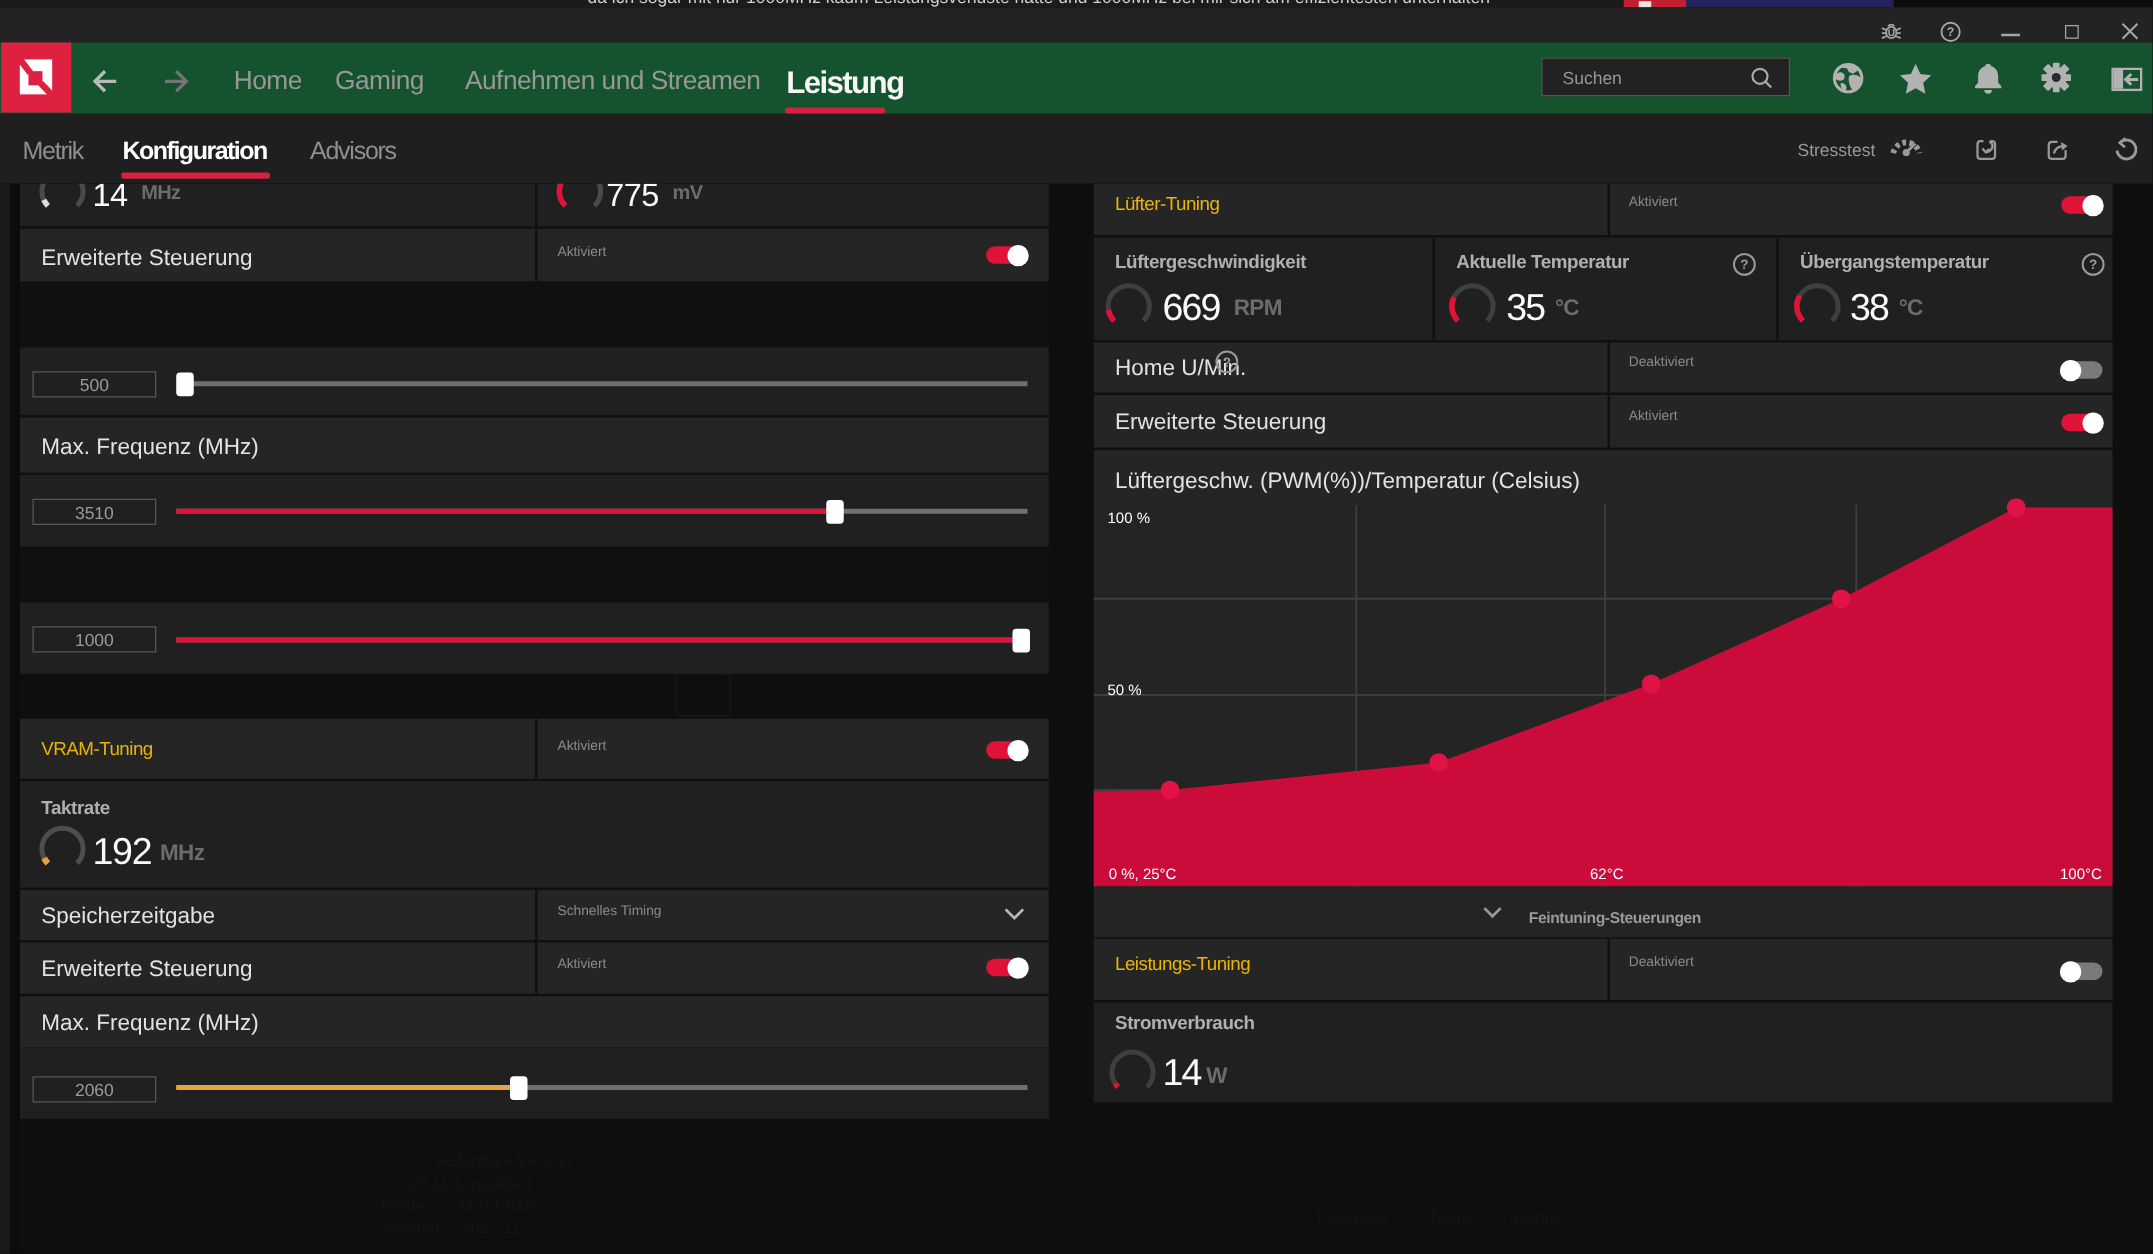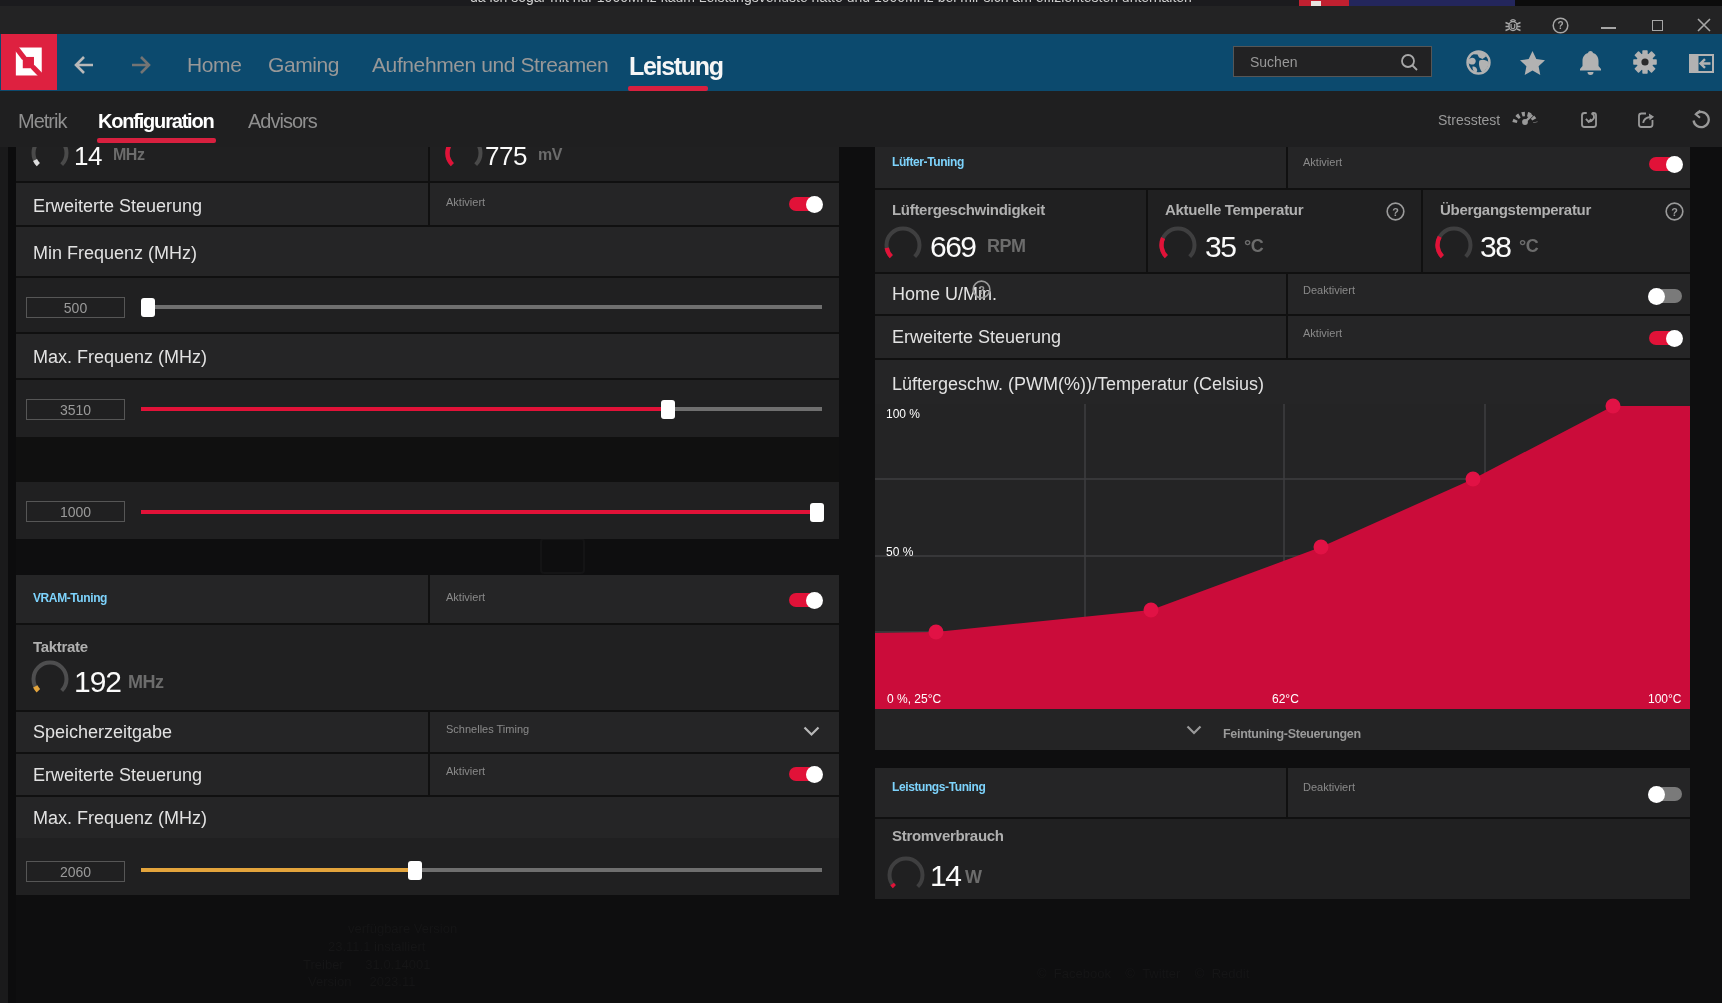--- a/index.html
+++ b/index.html
@@ -1,18 +1,18 @@
 <!DOCTYPE html>
 <html><head><meta charset="utf-8"><style>
 *{margin:0;padding:0;box-sizing:border-box}
 html,body{width:1722px;height:1003px;background:#0f0f10;overflow:hidden;font-family:"Liberation Sans",sans-serif}
 .abs{position:absolute}
 .lbl{font-size:18px;color:#e2e2e2}
 .val{font-size:11px;color:#8a8a8a}
-.hdr{font-size:12px;font-weight:bold;color:#7dd3fc;letter-spacing:-0.4px}
+.hdr{font-size:15px;font-weight:normal;color:#eab308;letter-spacing:-0.4px}
 .stitle{font-size:15px;font-weight:bold;color:#b0b0b0;letter-spacing:-0.3px}
 .num{font-size:30px;color:#fafafa;letter-spacing:-1.5px}
 .unit{font-size:18px;font-weight:bold;color:#6c6c6c;letter-spacing:-0.5px}
 .tg{position:absolute;width:33px;height:14px;border-radius:7px}
 .tg.on{background:#e11238}
 .tg.off{background:#7a7a7a}
 .tg i{position:absolute;width:17px;height:17px;border-radius:50%;background:#fff;top:-1.5px}
 .tg.on i{right:-1px}
 .tg.off i{left:-1px}
 .vsep{position:absolute;width:2px;background:#101010}
@@ -46,21 +46,21 @@
 <circle cx="8.5" cy="8.5" r="7.3" stroke="#a6a6a6" stroke-width="1.5"></circle>
 <text x="8.5" y="12" font-size="10" fill="#a6a6a6" text-anchor="middle" font-weight="bold">?</text>
 </svg>
 <div class="abs" style="left:1601px;top:21px;width:15px;height:2px;background:#a6a6a6"></div>
 <div class="abs" style="left:1652px;top:14px;width:11px;height:11px;border:1.7px solid #a6a6a6"></div>
 <svg class="abs" style="left:1697px;top:12px" width="14" height="14" viewBox="0 0 14 14" stroke="#a6a6a6" stroke-width="1.6">
 <path d="M1 1 L13 13 M13 1 L1 13"></path>
 </svg>
 </div>
 
-<div class="abs" style="left:0;top:34px;width:1722px;height:57px;background:#0c4a6e">
+<div class="abs" style="left:0;top:34px;width:1722px;height:57px;background:#14532d">
 <div class="abs" style="left:1px;top:0;width:56px;height:56px;background:#de2140">
 <svg class="abs" style="left:14px;top:13px" width="28" height="29" viewBox="0 0 26 28">
 <rect x="0.3" y="0.5" width="25" height="27" fill="#fff"></rect>
 <rect x="7" y="9.6" width="10.8" height="10.9" fill="#de2140"></rect>
 <path d="M-2 -2.6 L8.5 11" stroke="#de2140" stroke-width="5"></path>
 <path d="M16.5 19 L27.5 30.5" stroke="#de2140" stroke-width="5"></path>
 </svg>
 </div>
 <svg class="abs" style="left:74px;top:21px" width="20" height="20" viewBox="0 0 20 20" fill="none" stroke="#b9b9b9" stroke-width="2.6">
 <path d="M19 10 H2.5 M10 2 L2 10 L10 18"></path>
@@ -175,23 +175,20 @@
 <div class="abs unit" style="left:522px;top:-1px;font-size:16px">mV</div>
 <div class="vsep" style="left:412px;top:0;height:34px"></div>
 </div>
 <div class="row bgA" style="top:36px;height:42px">
 <div class="abs lbl" style="left:17px;top:13px">Erweiterte Steuerung</div>
 <div class="abs val" style="left:430px;top:13px">Aktiviert</div>
 <div class="tg on" style="left:773px;top:14px">
         <i></i>
       </div>
 <div class="vsep" style="left:412px;top:0;height:42px"></div>
-</div>
-<div class="row bgA" style="top:80px;height:49px">
-<div class="abs lbl" style="left:17px;top:16px">Min Frequenz (MHz)</div>
 </div>
 <div class="row bgB" style="top:131px;height:54px">
 <div class="vbox" style="top:19px">500</div>
 <div class="track" style="left:125px;width:681px;top:27px"></div>
 <div class="fill" style="left:125px;width:8px;top:27px;background:#e11238"></div>
 <div class="knob" style="left:125px;top:20px"></div>
 </div>
 <div class="row bgA" style="top:187px;height:44px">
 <div class="abs lbl" style="left:17px;top:13px">Max. Frequenz (MHz)</div>
 </div>
@@ -328,21 +325,21 @@
 <div class="abs" style="left:11px;top:398px;font-size:12px;color:#fff">50 %</div>
 <div class="abs" style="left:12px;top:545px;font-size:12px;color:#fff">0 %, 25°C</div>
 <div class="abs" style="left:397px;top:545px;font-size:12px;color:#fff">62°C</div>
 <div class="abs" style="left:773px;top:545px;font-size:12px;color:#fff">100°C</div>
 <svg class="abs" style="left:311px;top:578px" width="16" height="11" viewBox="0 0 16 11" fill="none" stroke="#9a9a9a" stroke-width="2.2">
 <path d="M1.5 1.5 L8 8 L14.5 1.5"></path>
 </svg>
 <div class="abs" style="left:348px;top:580px;font-size:12.5px;letter-spacing:-0.3px;font-weight:bold;color:#9a9a9a">Feintuning-Steuerungen</div>
 </div>
 
-<div class="abs" style="left:875px;top:768px;width:815px;height:131px;background:#101010">
+<div class="abs" style="left:875px;top:751px;width:815px;height:131px;background:#101010">
 <div class="row bgA" style="top:0;height:49px"></div>
 <div class="row bgB" style="top:51px;height:80px"></div>
 <div class="vsep" style="left:411px;top:0;height:49px"></div>
 <div class="abs hdr" style="left:17px;top:12px">Leistungs-Tuning</div>
 <div class="abs val" style="left:428px;top:13px">Deaktiviert</div>
 <div class="tg off" style="left:774px;top:19px">
       <i></i>
     </div>
 <div class="abs stitle" style="left:17px;top:59px">Stromverbrauch</div>
 <svg class="abs" style="left:11px;top:87px" width="40" height="40" viewBox="0 0 40 40" fill="none">

